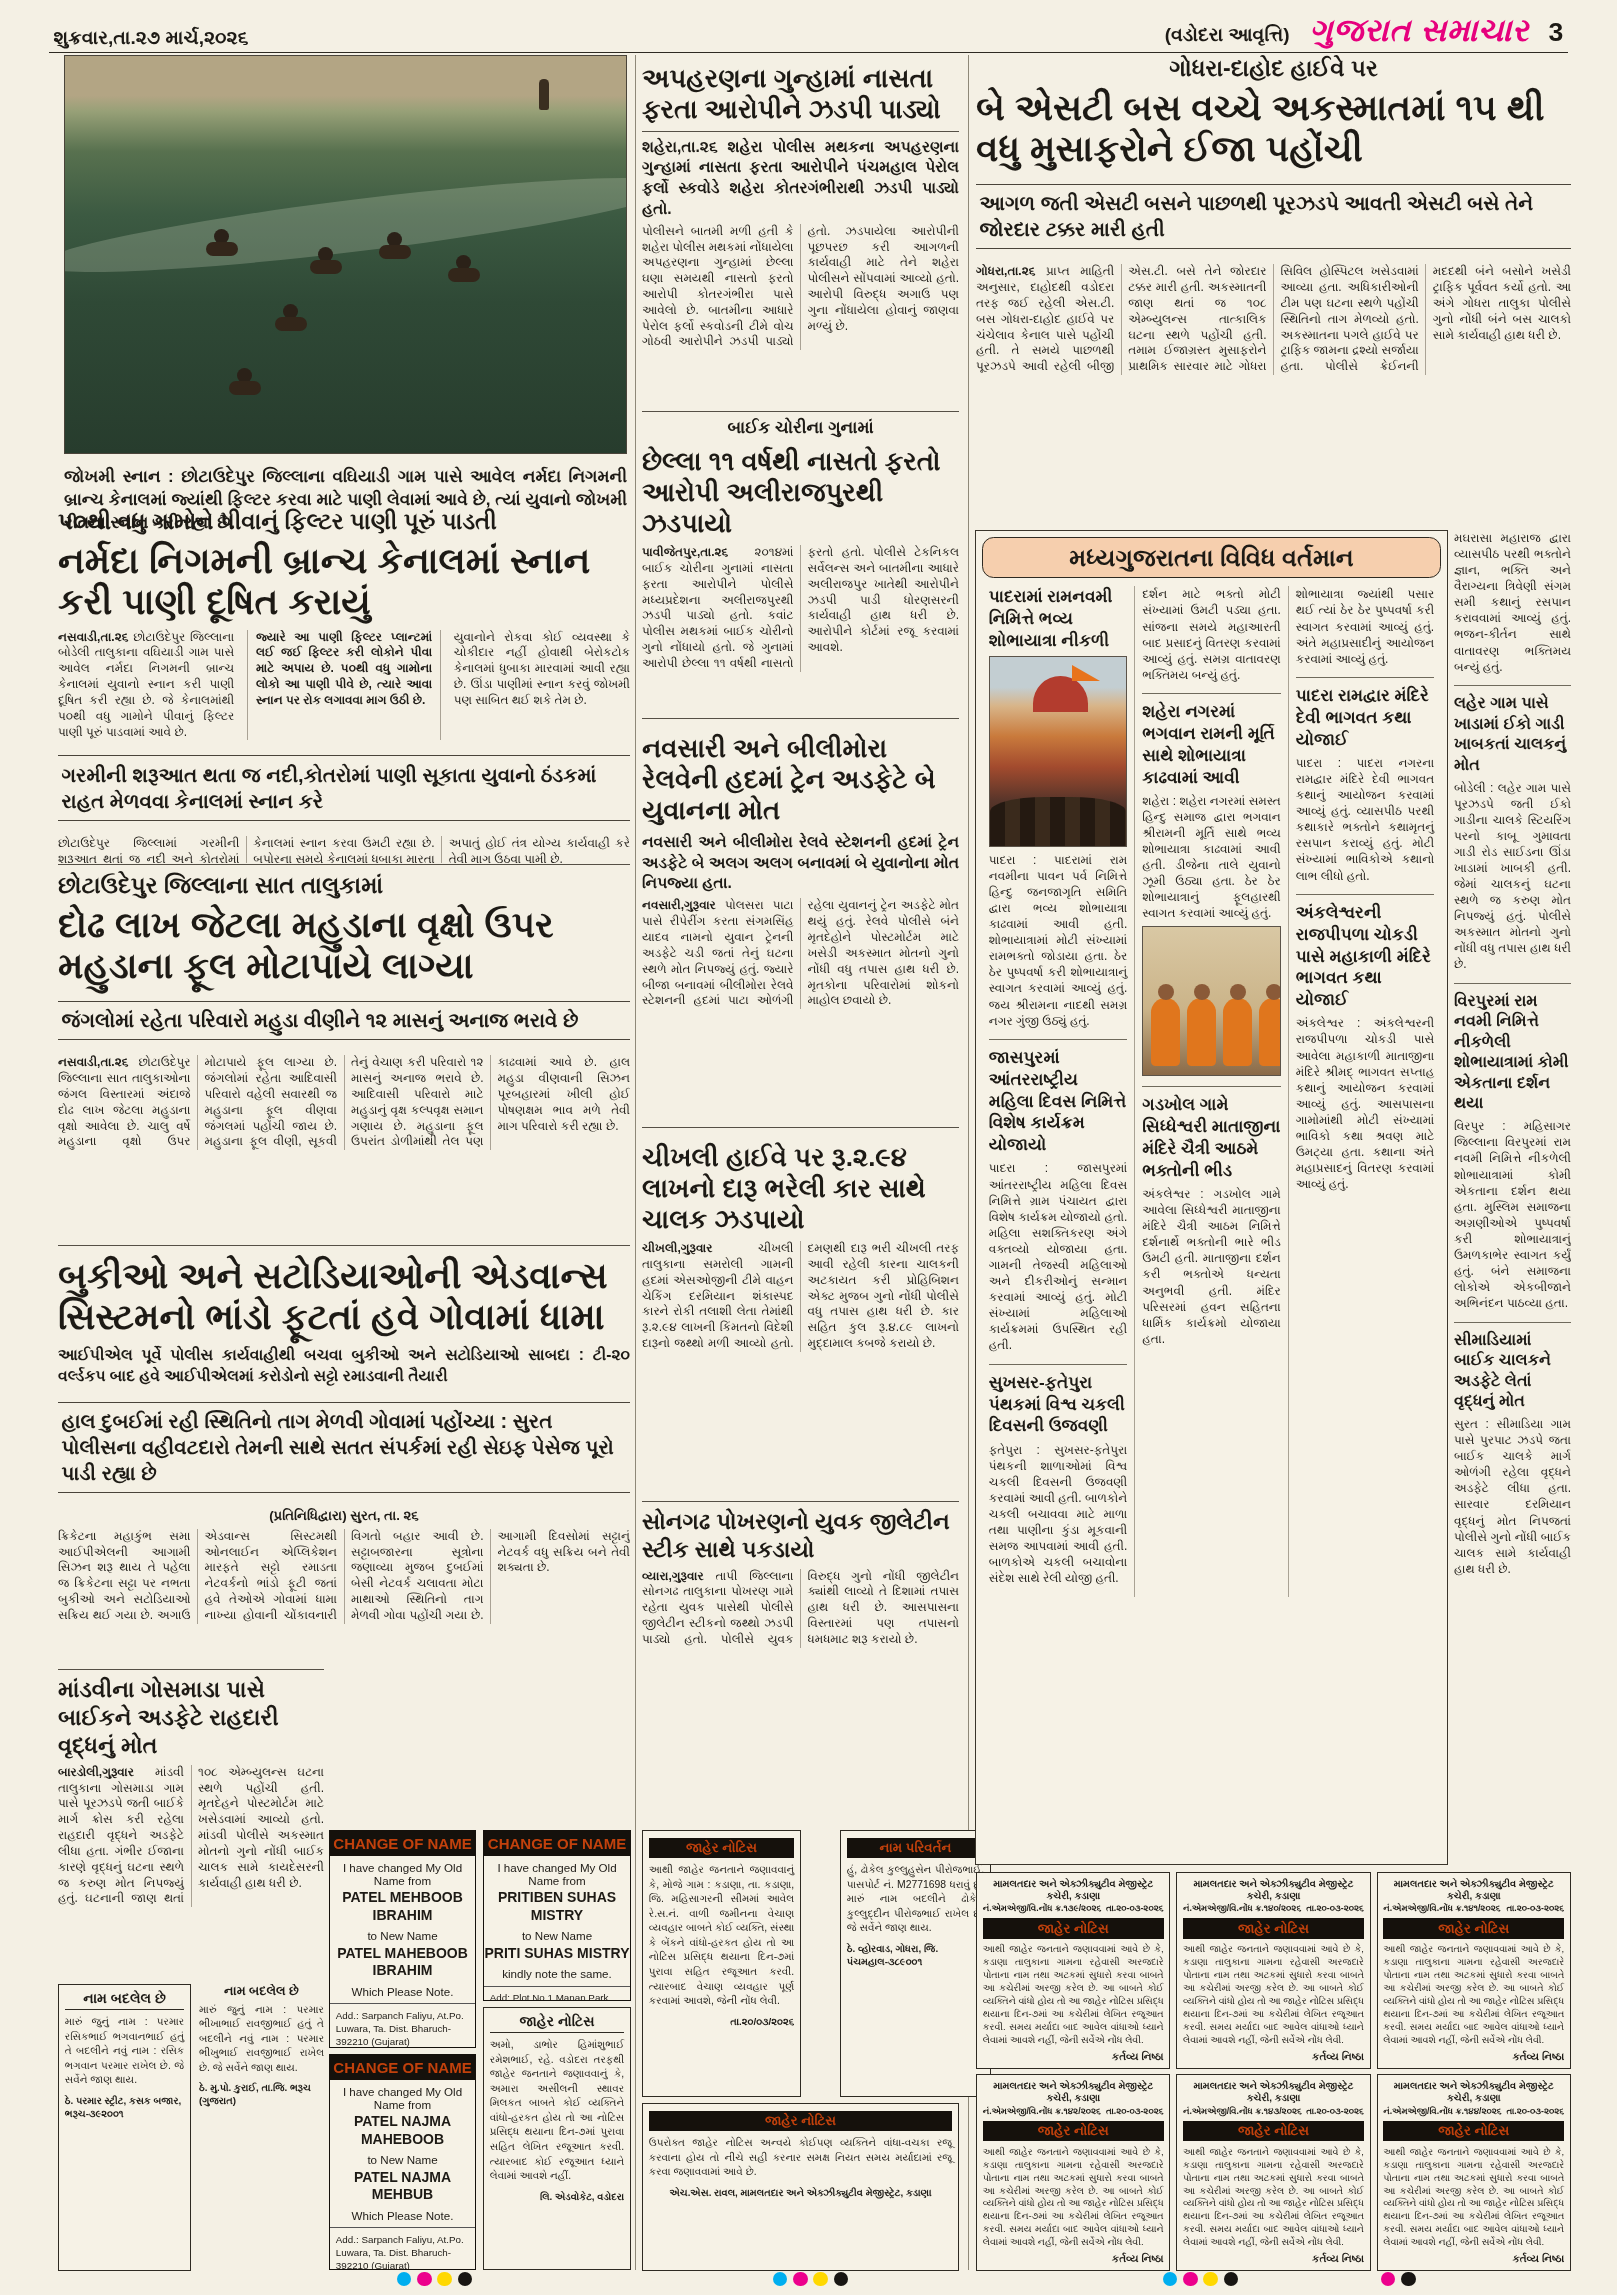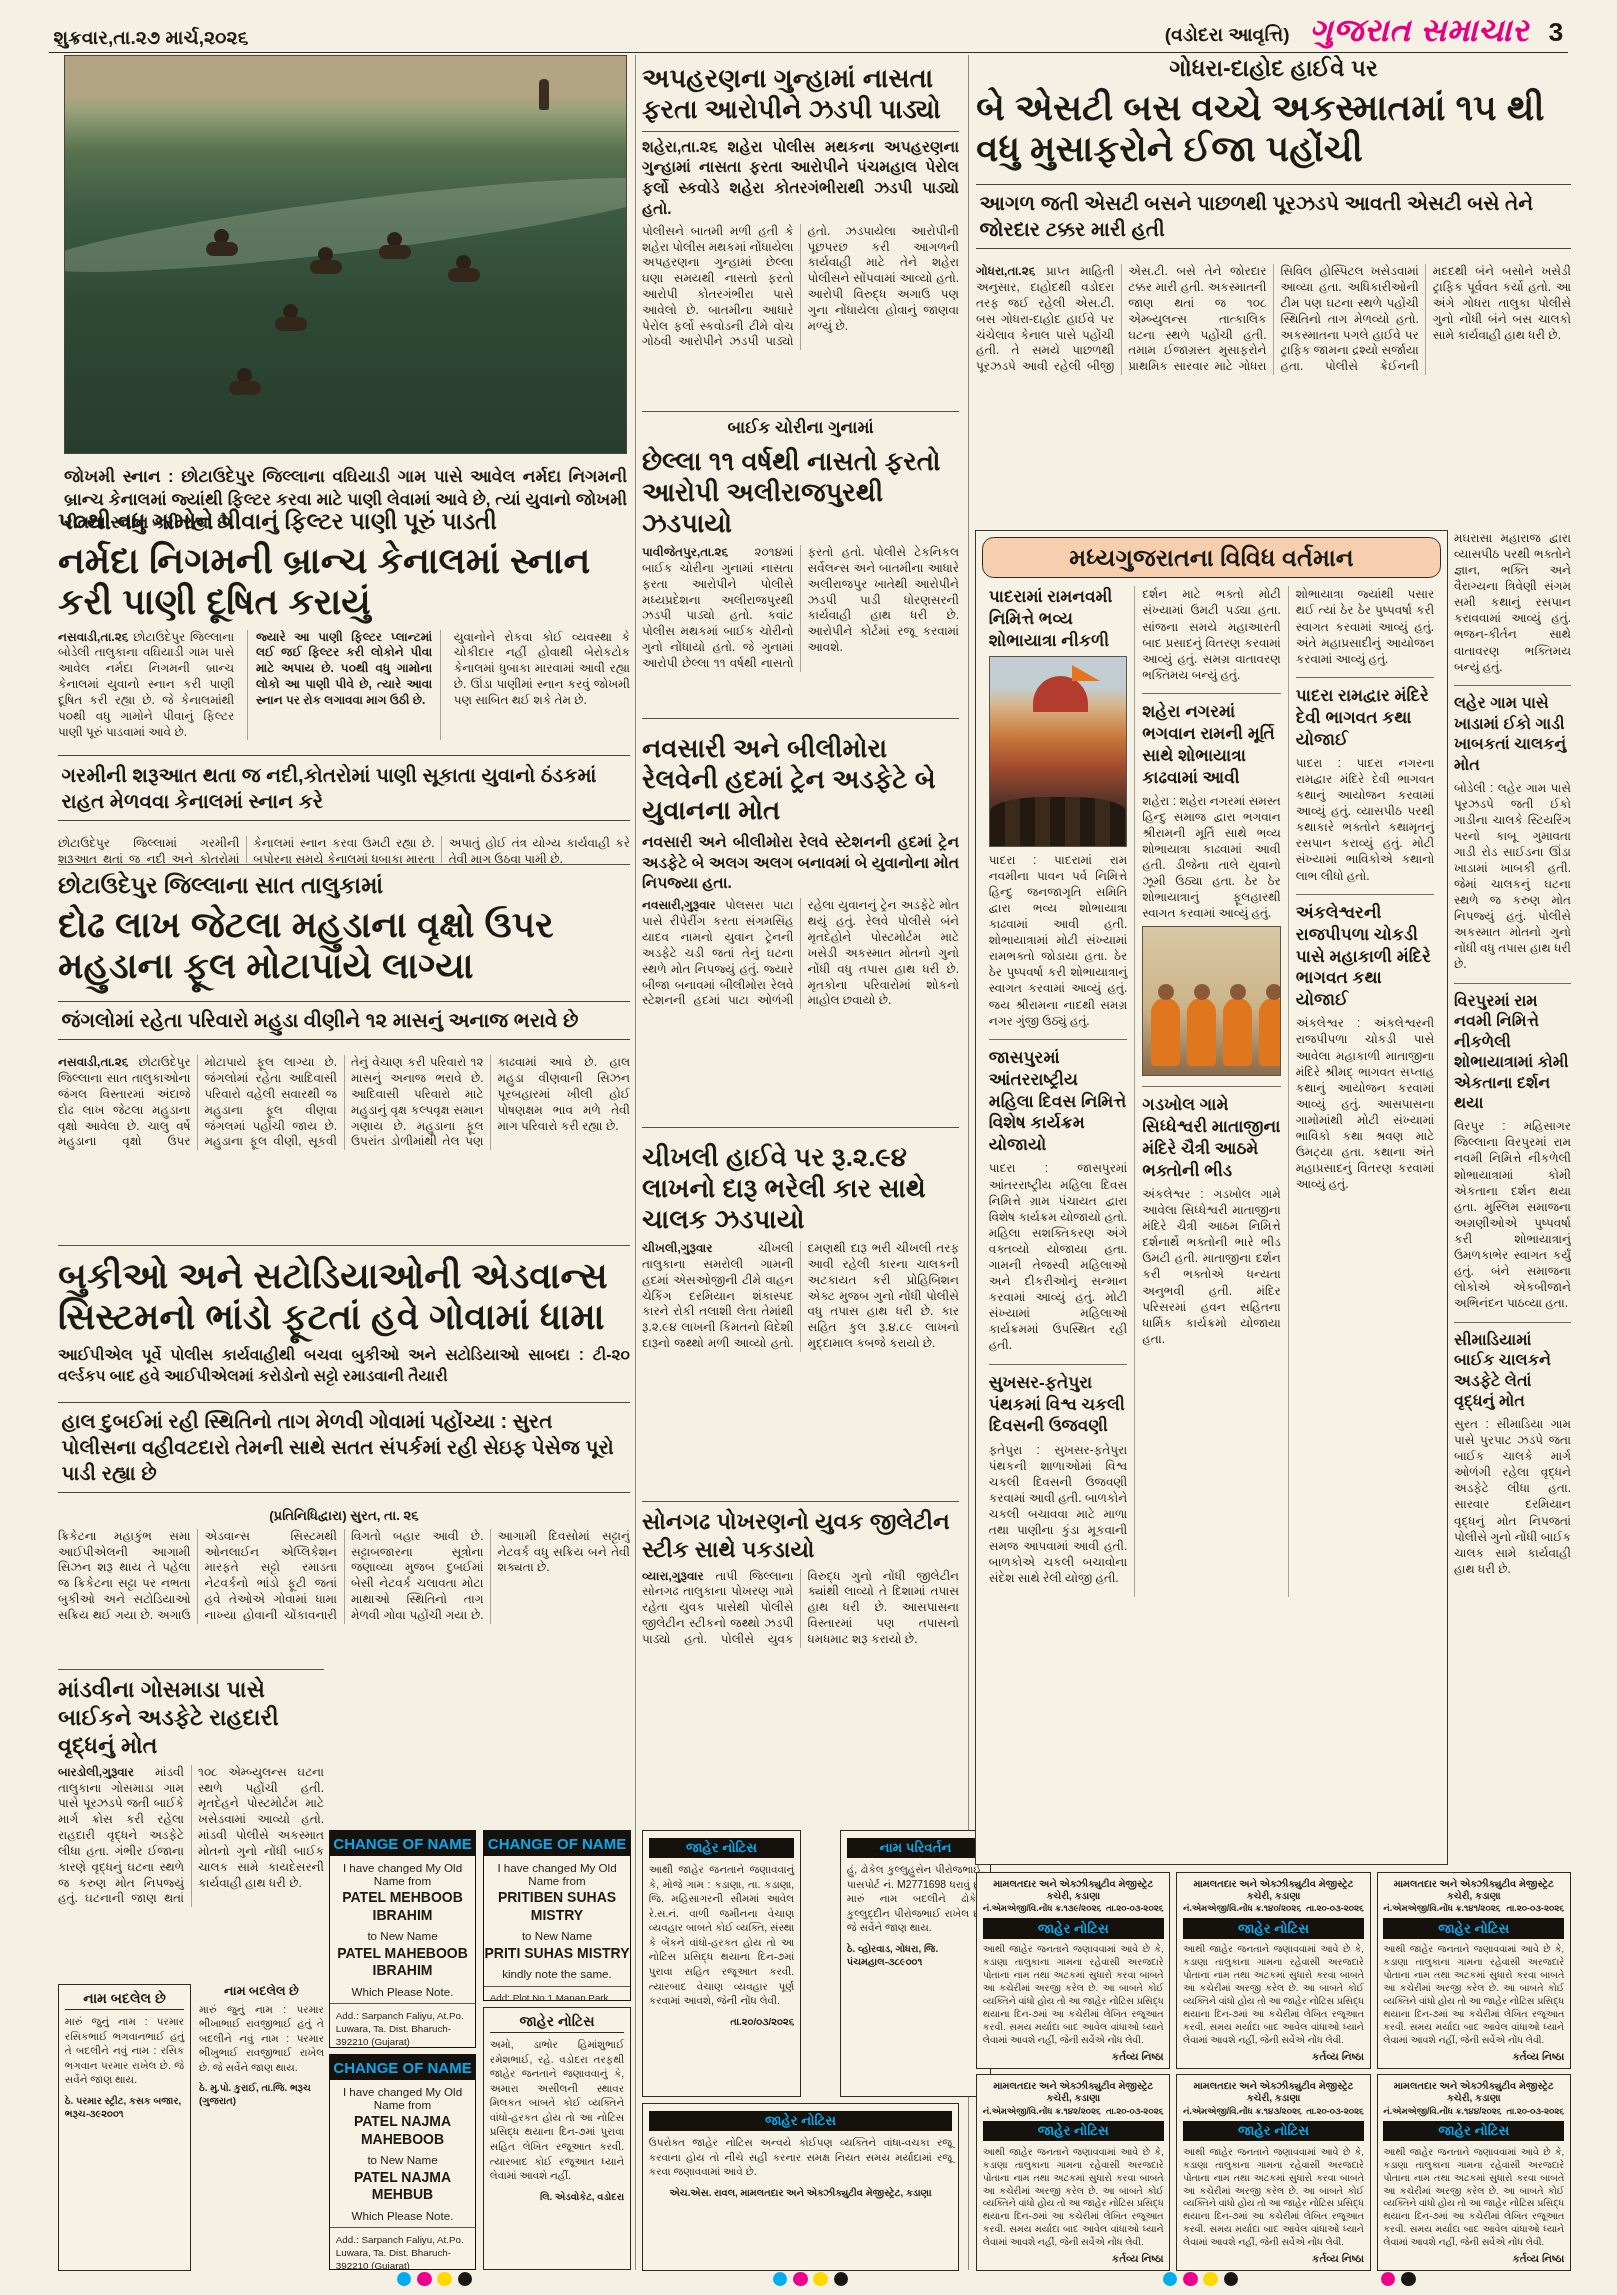--- a/index.html
+++ b/index.html
@@ -62,21 +62,21 @@
   .rphoto2{height:150px;background:linear-gradient(180deg,#d9c8a4 0%,#cbb489 55%,#8a6a48 100%);}
   .saint{position:absolute;bottom:9.2px;width:29px;height:68px;background:#e0761d;border-radius:14.4px 14.4px 4.6px 4.6px;}
   .saint::before{content:"";position:absolute;top:-14px;left:6.4px;width:16px;height:16px;border-radius:50%;background:#8a5a38;}
   
   .rail .rhead{font-size:16px;}
   
   .notgrid{display:grid;grid-template-columns:repeat(3,1fr);grid-template-rows:repeat(2,1fr);gap:5.8px;}
   .nbox{border:1.2px solid #2e2a22;padding:4.6px 5.8px;display:flex;flex-direction:column;background:#f6f2e6;overflow:hidden;}
   .nof{font-size:9.8px;font-weight:bold;text-align:center;}
   .nrefrow{display:flex;justify-content:space-between;font-size:8.7px;margin:1.7px 0;font-weight:bold;}
-  .blackbar{background:#15110c;color:#0ea5e9;font-weight:bold;text-align:center;}
+  .blackbar{background:#15110c;color:#c2410c;font-weight:bold;text-align:center;}
   .ntitle{font-size:13.3px;padding:2.3px 0;margin:2.3px 0 4.6px;}
   .nb{font-size:9.5px;line-height:1.36;text-align:justify;flex:1;}
   .nsign{font-size:10.4px;font-weight:bold;text-align:right;margin-top:2.3px;}
   
   .conbox{border:1.7px solid #15110c;text-align:center;background:#f6f2e6;overflow:hidden;}
   .con-title{font-size:15px;padding:4px 0;}
   .con-line{font-size:11.6px;margin-top:4.6px;}
   .con-name{font-size:14px;font-weight:800;margin-top:2.9px;line-height:1.25;}
   .con-addr{font-size:9.8px;text-align:left;padding:4.6px 5.8px 4.6px;line-height:1.35;border-top:0.6px solid #555;margin-top:5.8px;}
   

